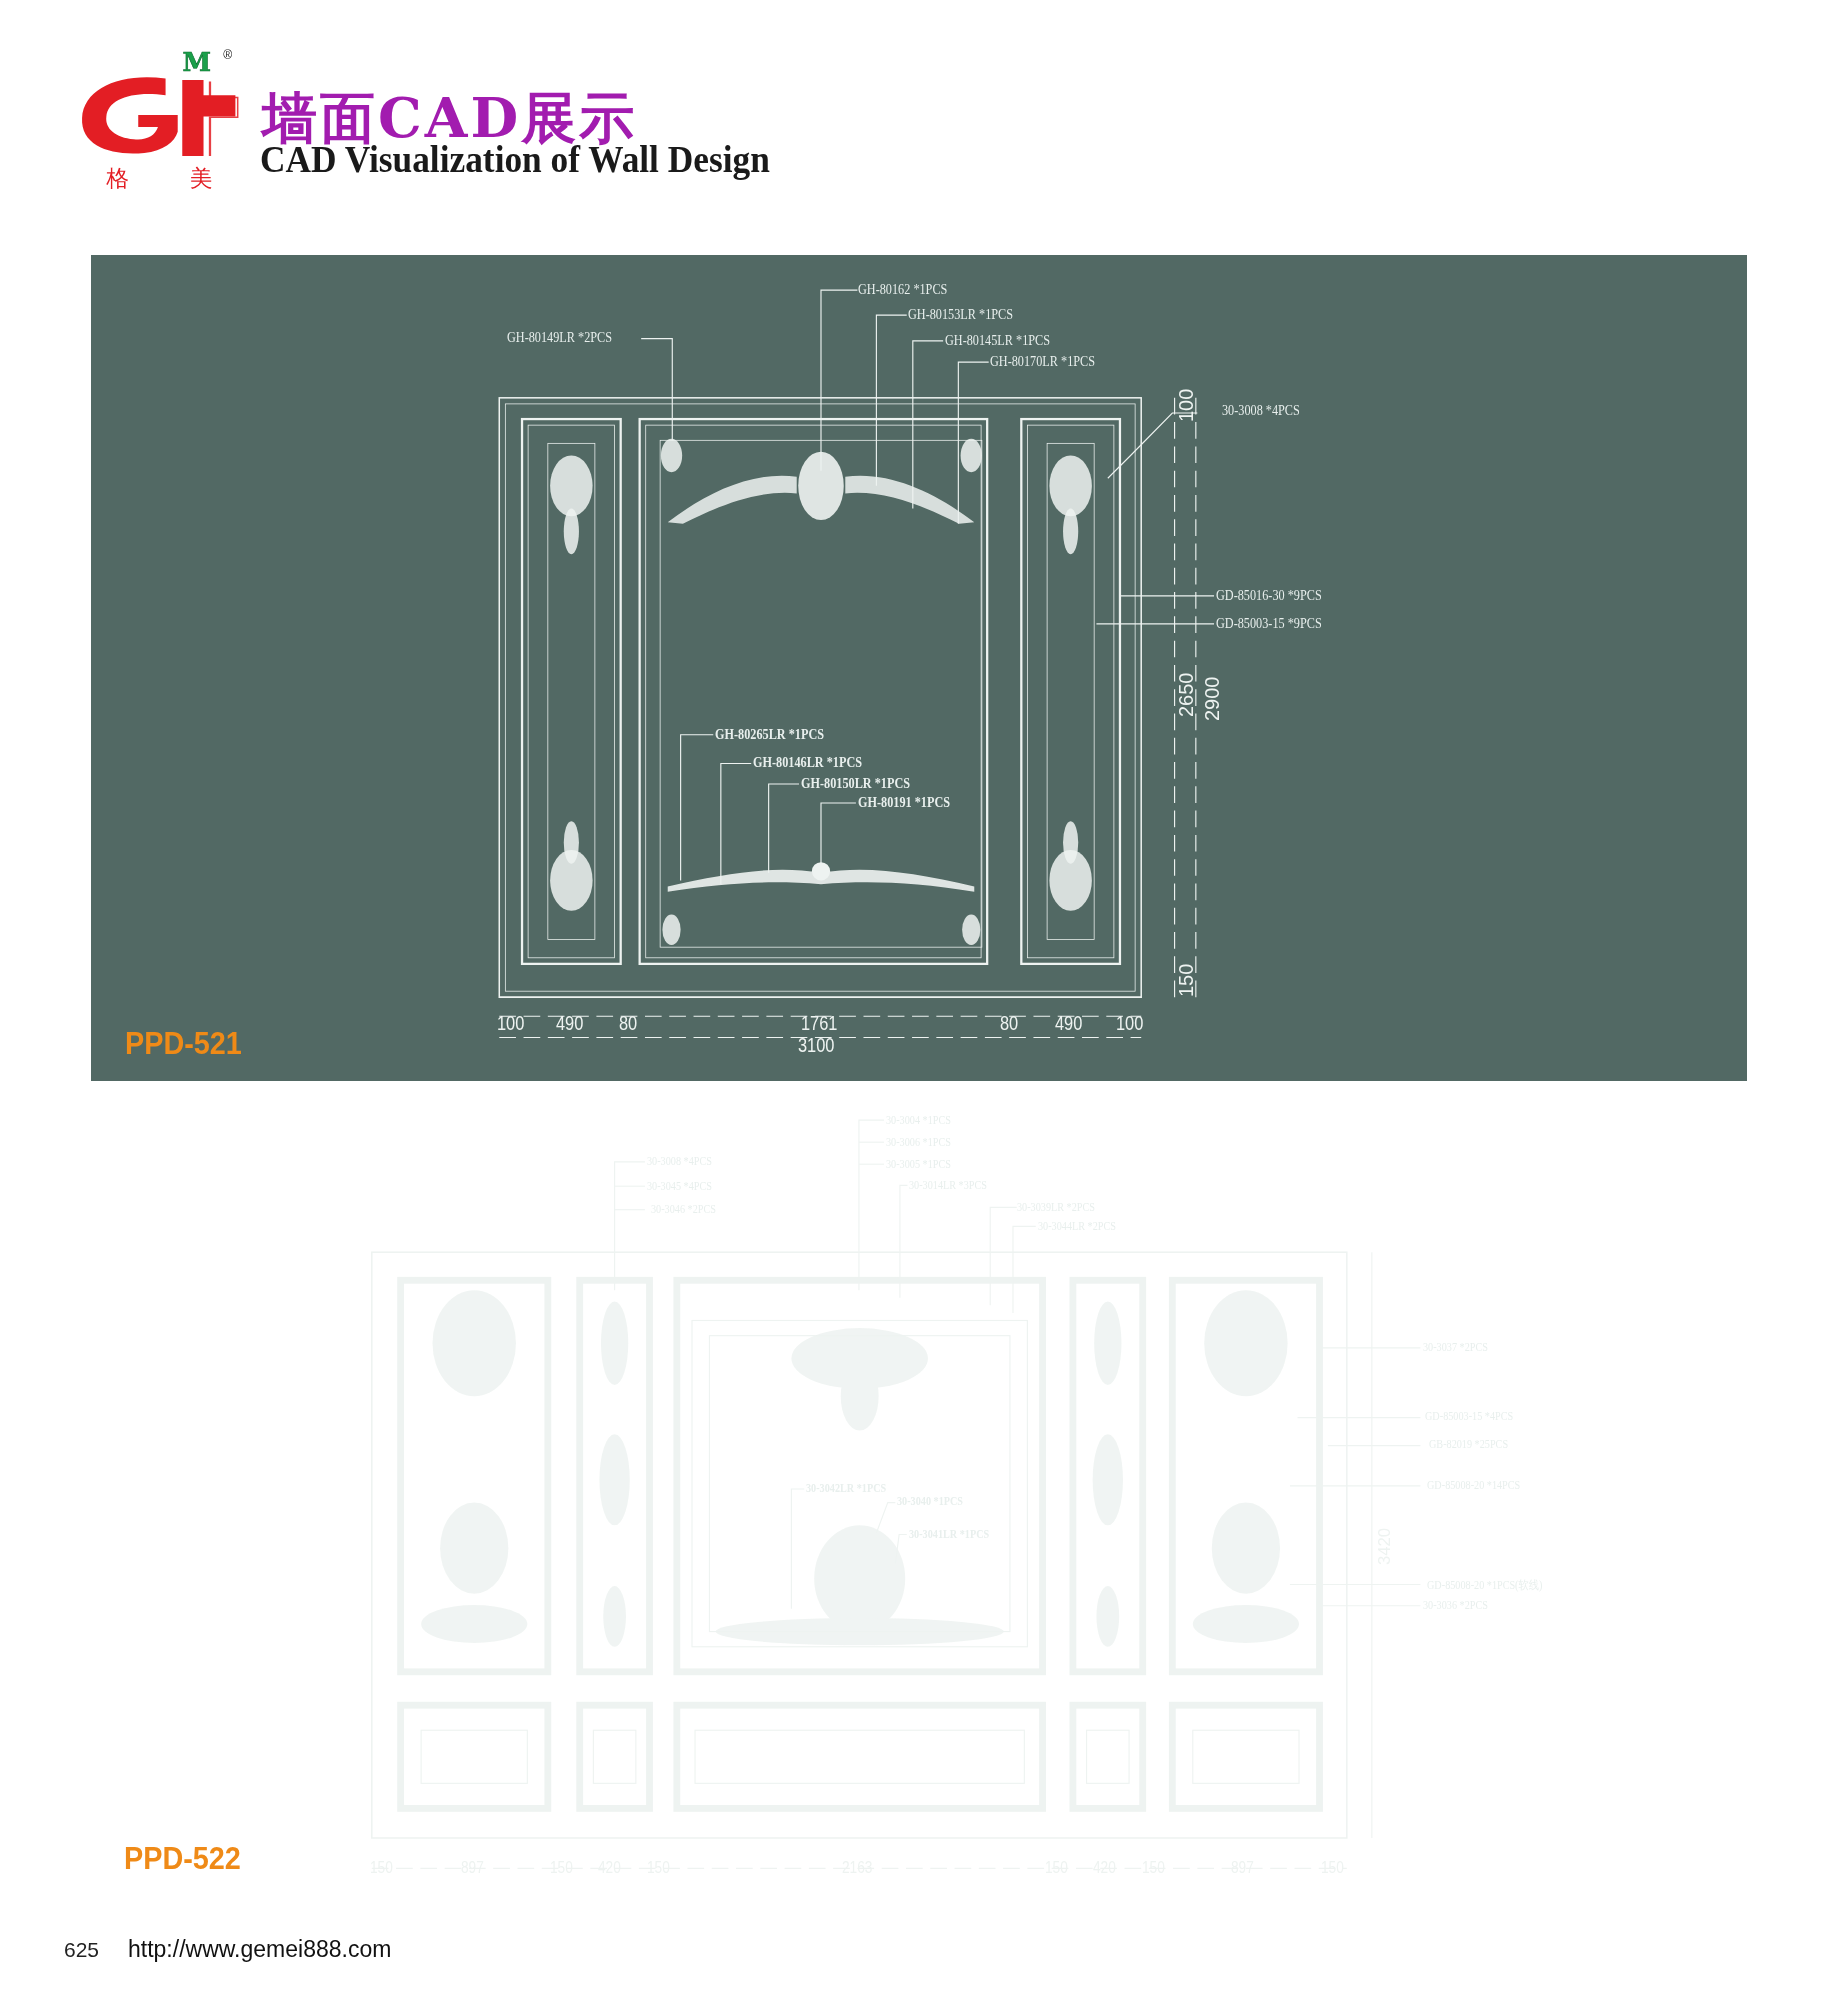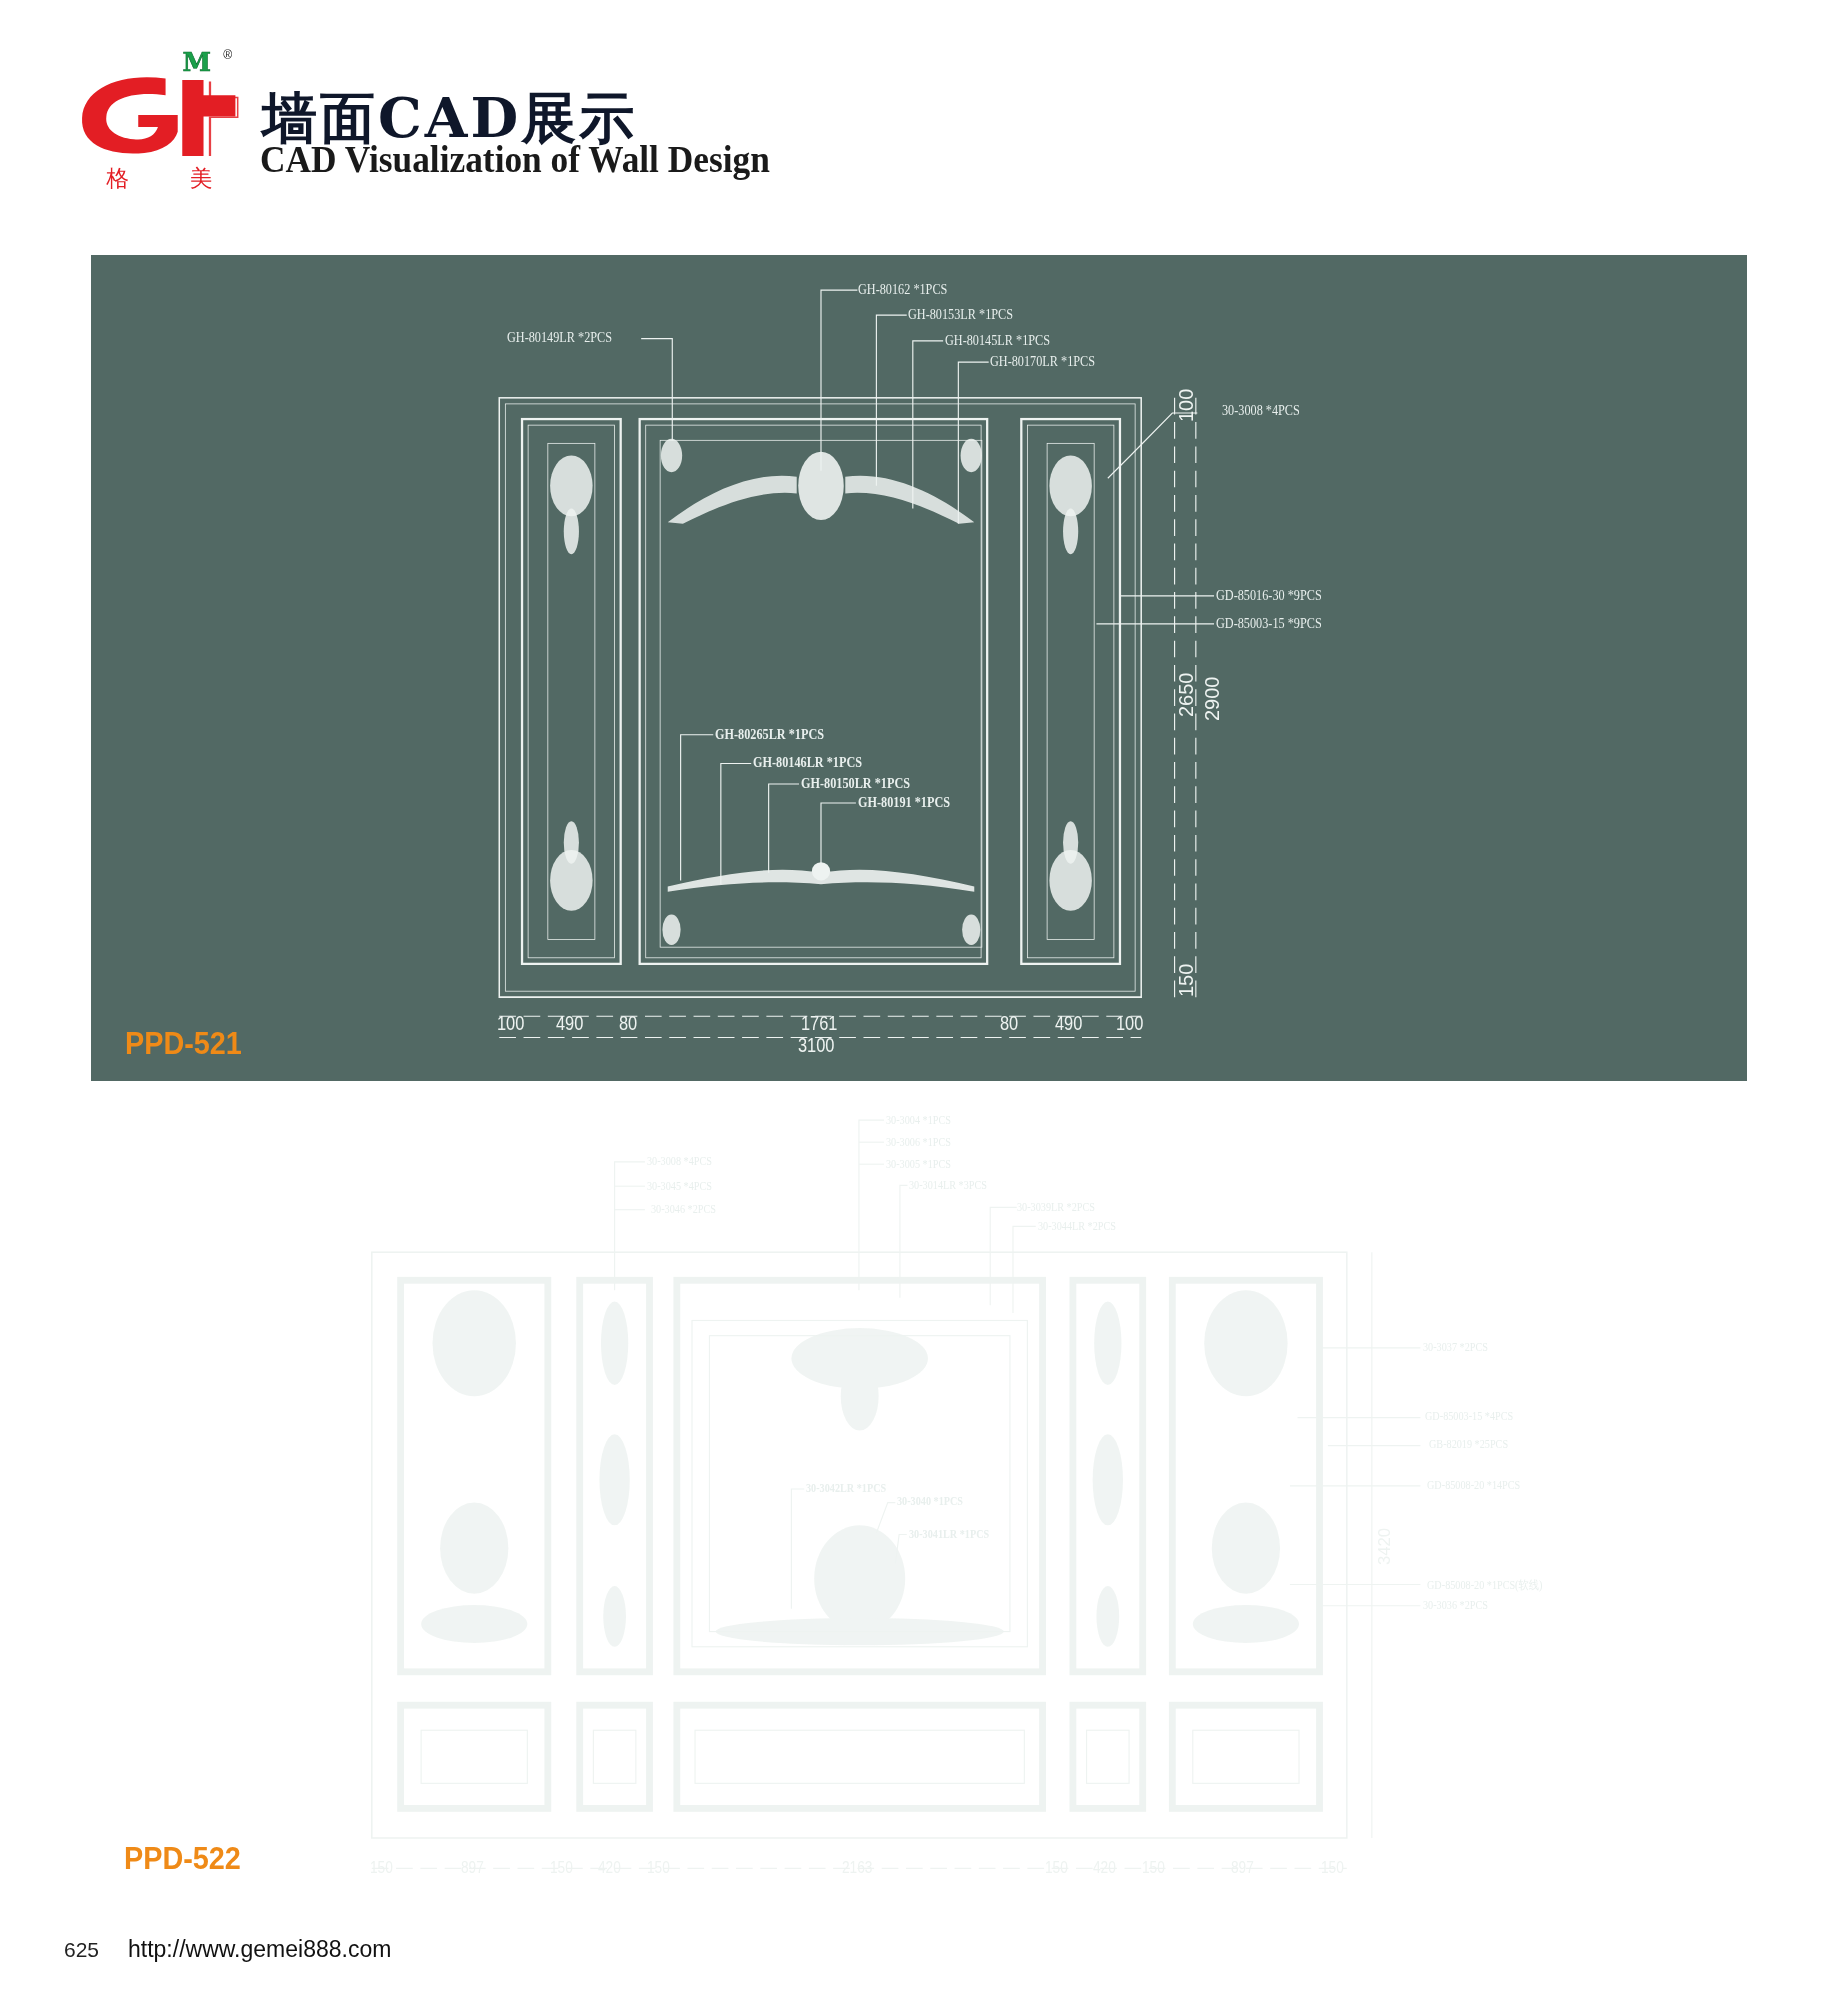--- a/index.html
+++ b/index.html
@@ -1,19 +1,19 @@
 <!DOCTYPE html>
 <html style="font-size:12px"><head>
 <meta charset="utf-8">
 <style>
   html, body { margin:0; padding:0; background:#ffffff; }
   body { width:1837px; height:2015px; position:relative; overflow:hidden; font-family:"Liberation Serif", serif; }
   .abs { position:absolute; }
   .logo { left:76px; top:42px; width:167px; height:152px; }
-  .title-cn { left:262px; top:82px; font-family:"DejaVu Serif", serif; font-weight:bold; font-size:55px; color:#0f172a; letter-spacing:3px; white-space:nowrap; }
+  .title-cn { left:262px; top:82px; font-family:"DejaVu Serif", serif; font-weight:bold; font-size:55px; color:#a21caf; letter-spacing:3px; white-space:nowrap; }
   .title-en { left:260px; top:137px; font-family:"Liberation Serif", serif; font-weight:bold; font-size:38px; color:#1a1a1a; white-space:nowrap; transform:scaleX(0.93); transform-origin:left; }
   .panel { background:#526964; left:91px; width:1656px; }
   .panel1 { top:255px; height:826px; }
   .panel2 { top:1093px; height:808px; }
   .code { font-family:"Liberation Sans", sans-serif; font-weight:bold; color:#ef8a17; font-size:32px; transform:scaleX(0.9); transform-origin:left; }
   .lbl { font-family:"Liberation Serif", serif; color:#e8efed; font-size:14.4px; white-space:nowrap; transform:scaleX(0.85); transform-origin:left; }
   .lbl-s { font-size:12px; }
   .dim { font-family:"Liberation Sans", sans-serif; color:#eef3f1; font-size:20px; white-space:nowrap; transform:scaleX(0.82); transform-origin:left; }
   .dim-s { font-size:16.7px; }
   .vert { transform:rotate(-90deg); transform-origin:left top; }

